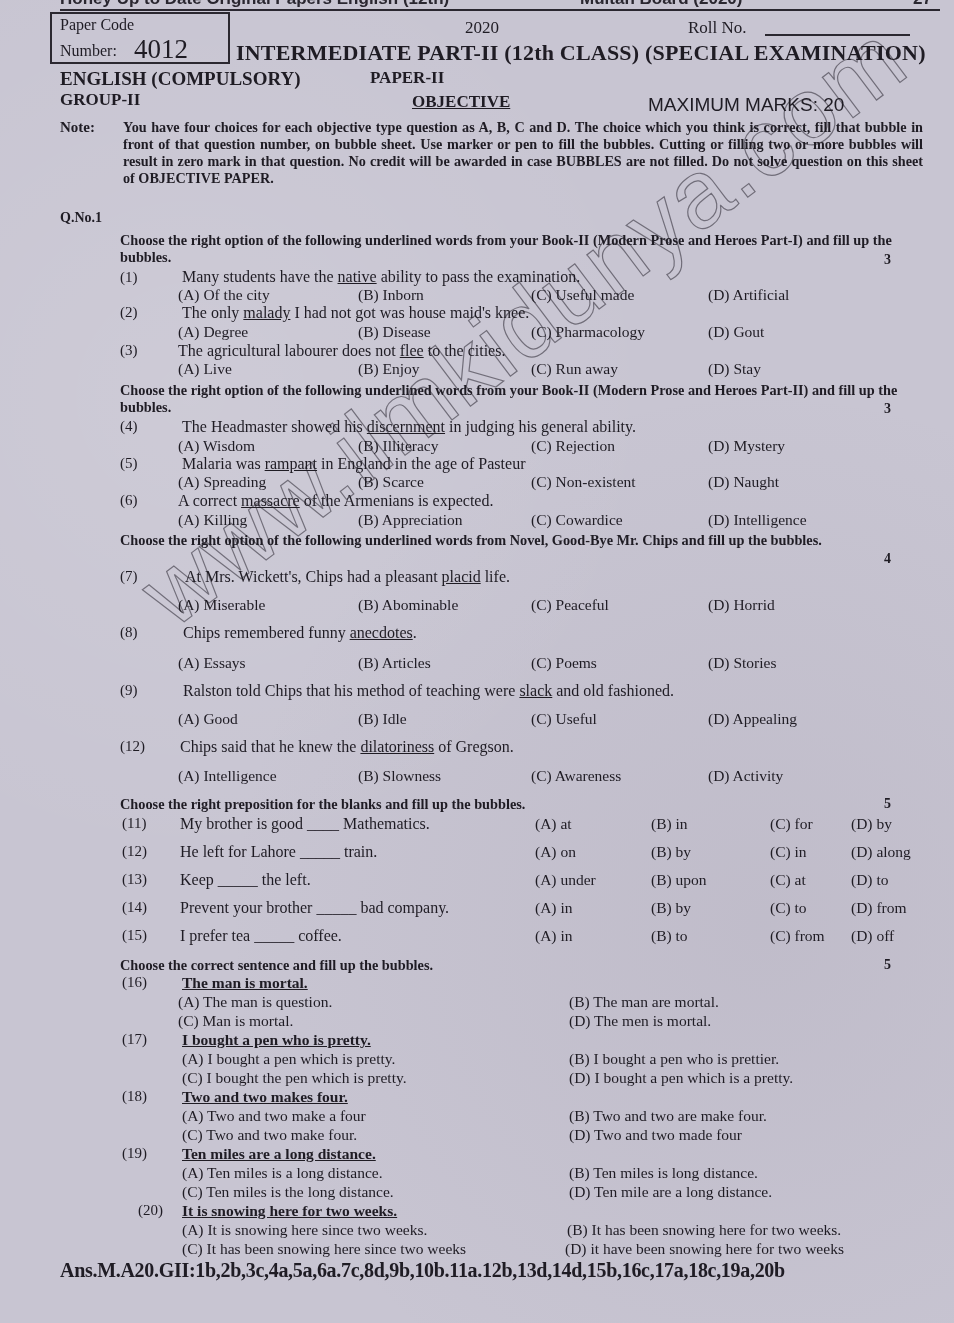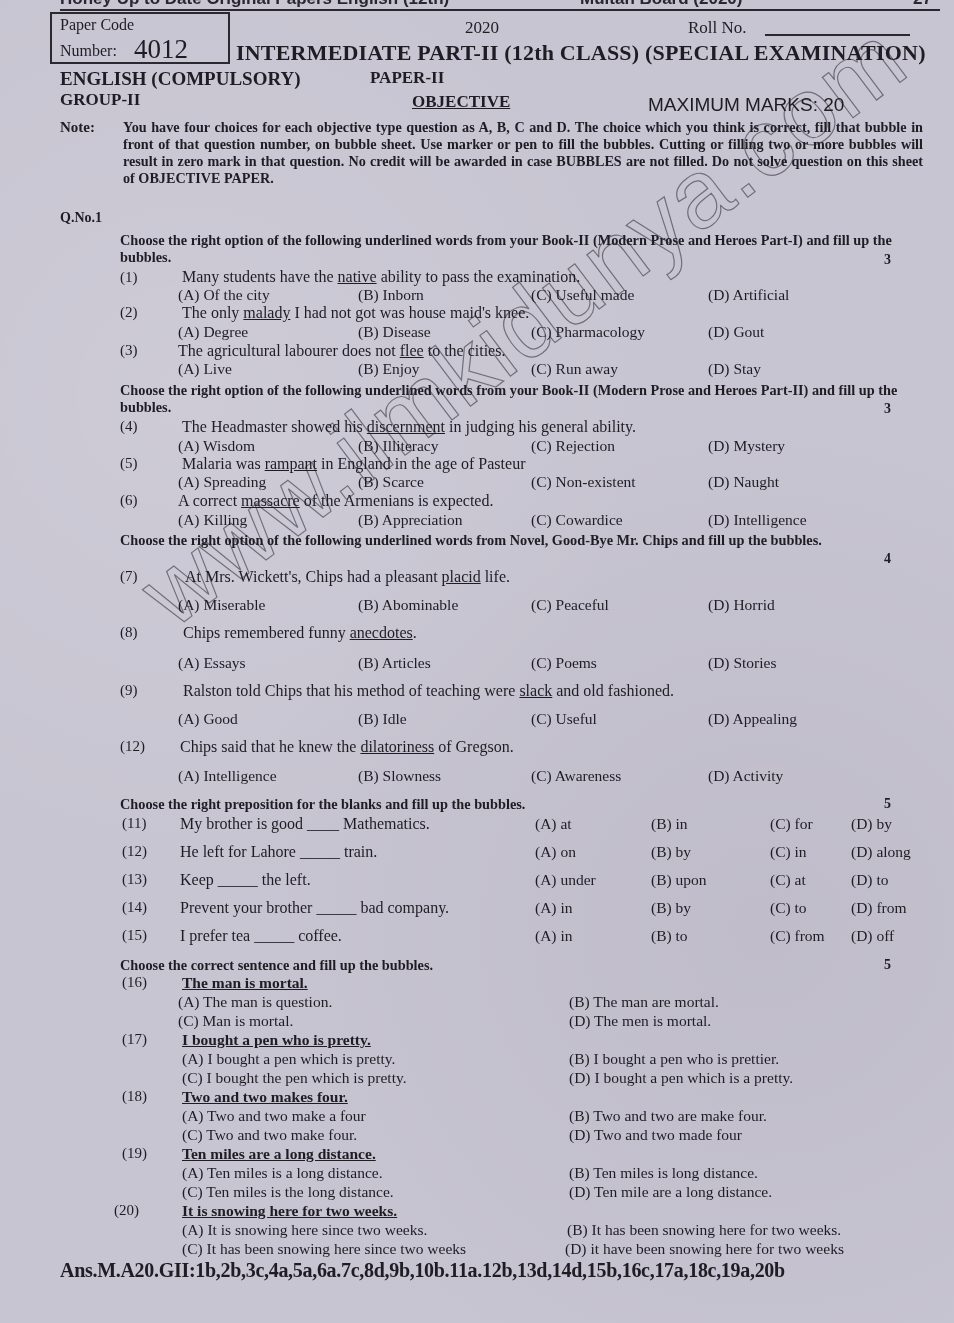--- a/index.html
+++ b/index.html
@@ -256,21 +256,21 @@
   <div class="abs opt" style="left:182px;top:1126px;">(C) Two and two make four.</div>
   <div class="abs opt" style="left:569px;top:1126px;">(D) Two and two made four</div>
 
   <div class="abs qnum" style="left:122px;top:1145px;">(19)</div>
   <div class="abs stem-bold" style="left:182px;top:1145px;">Ten miles are a long distance.</div>
   <div class="abs opt" style="left:182px;top:1164px;">(A) Ten miles is a long distance.</div>
   <div class="abs opt" style="left:569px;top:1164px;">(B) Ten miles is long distance.</div>
   <div class="abs opt" style="left:182px;top:1183px;">(C) Ten miles is the long distance.</div>
   <div class="abs opt" style="left:569px;top:1183px;">(D) Ten mile are a long distance.</div>
 
-  <div class="abs qnum" style="left:114px;top:1202px;">(20)</div>
+  <div class="abs qnum" style="left:138px;top:1202px;">(20)</div>
   <div class="abs stem-bold" style="left:182px;top:1202px;">It is snowing here for two weeks.</div>
   <div class="abs opt" style="left:182px;top:1221px;">(A) It is snowing here since two weeks.</div>
   <div class="abs opt" style="left:567px;top:1221px;">(B) It has been snowing here for two weeks.</div>
   <div class="abs opt" style="left:182px;top:1240px;">(C) It has been snowing here since two weeks</div>
   <div class="abs opt" style="left:565px;top:1240px;">(D) it have been snowing here for two weeks</div>
 
   <div class="abs answer-key">Ans.M.A20.GII:1b,2b,3c,4a,5a,6a.7c,8d,9b,10b.11a.12b,13d,14d,15b,16c,17a,18c,19a,20b</div>
 
 </div>
 

